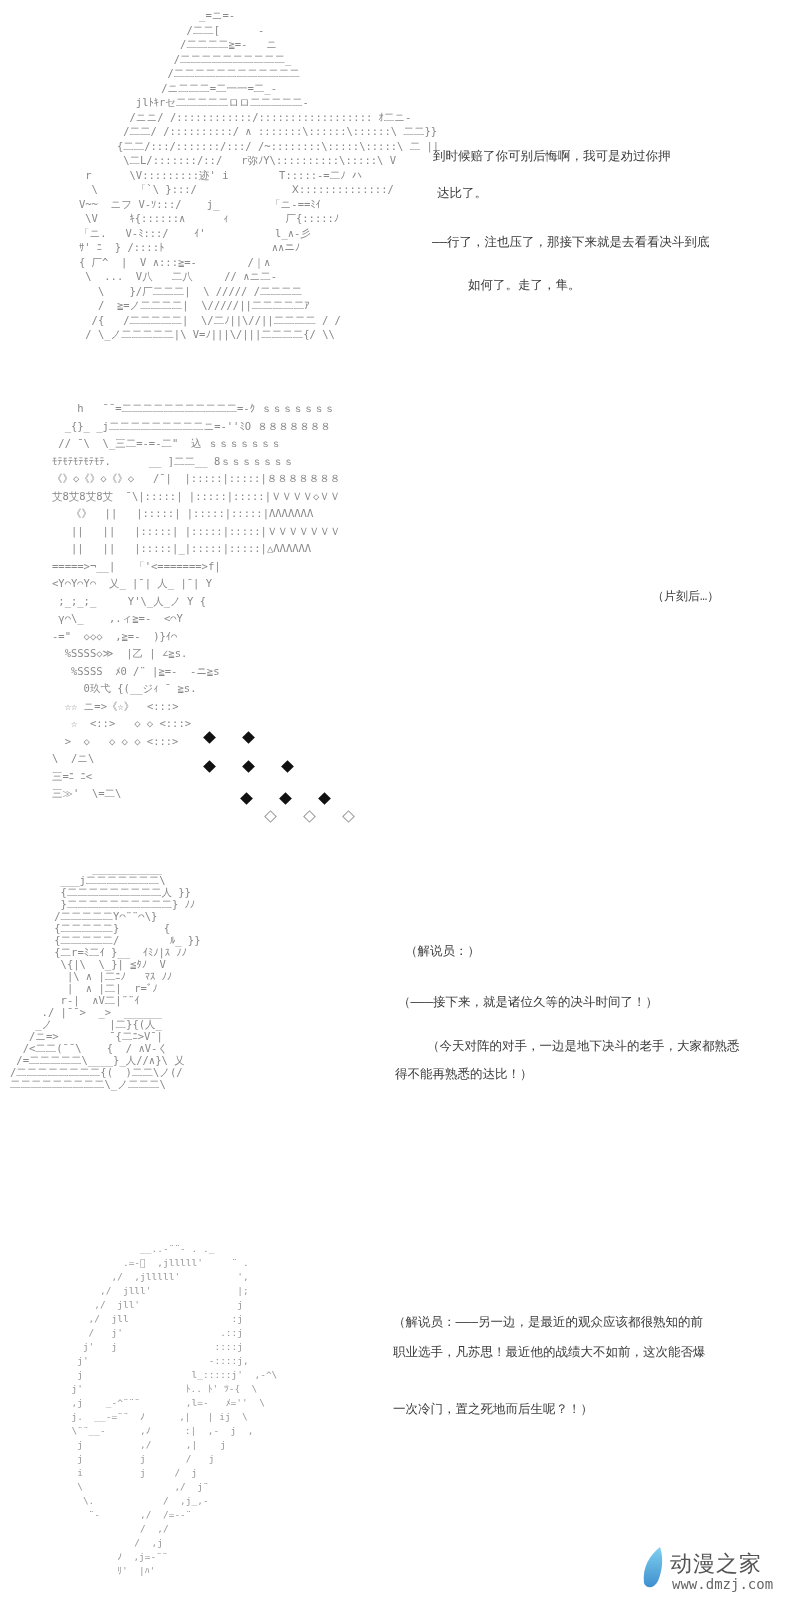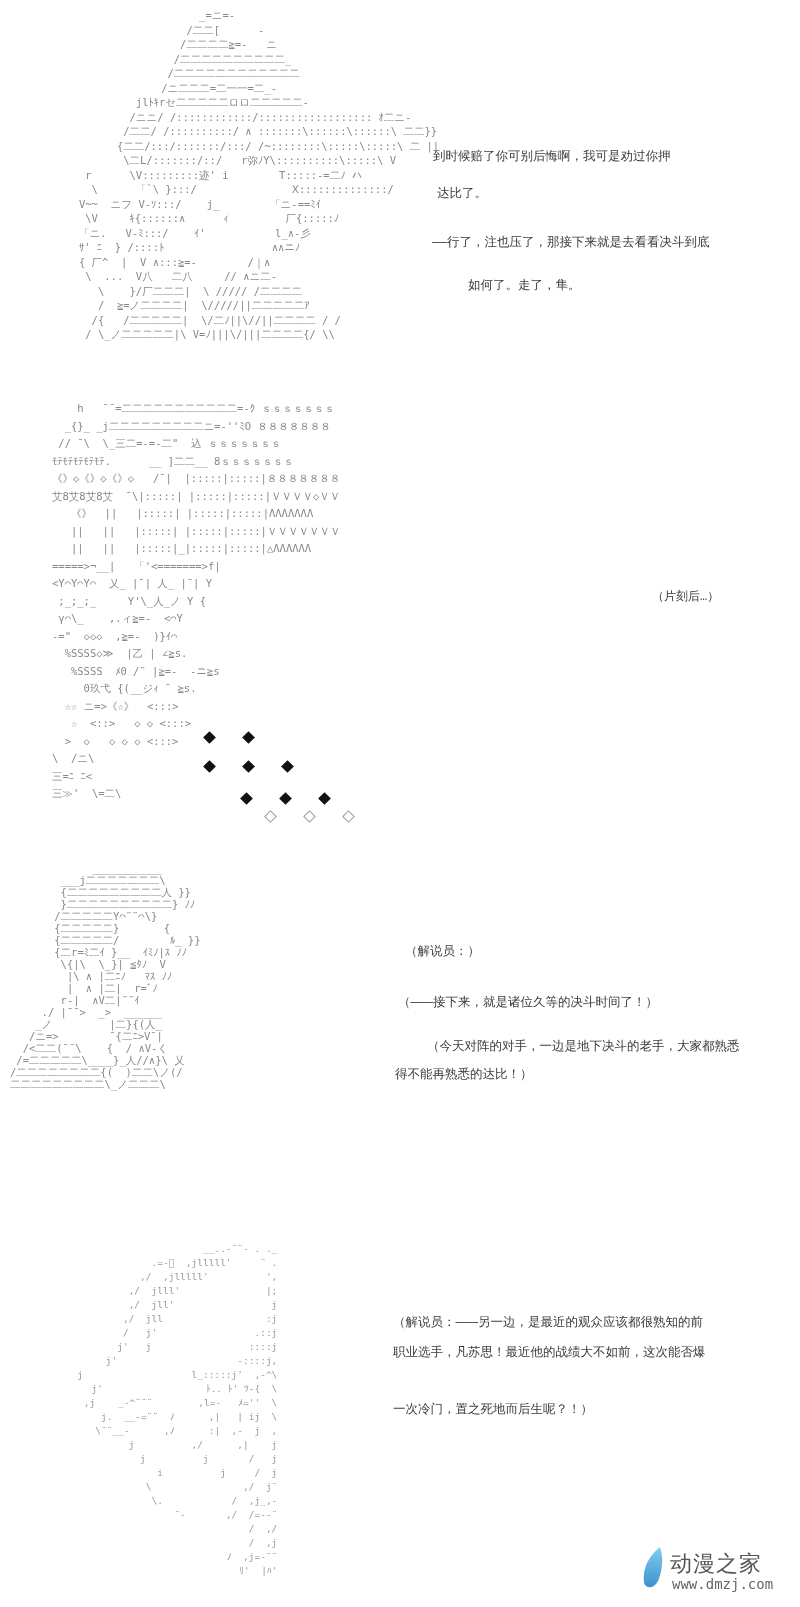--- a/index.html
+++ b/index.html
@@ -109,21 +109,21 @@
   /&lt;二二(¯¯\    {  / ∧V-く
  /=二二二二二\____}_人//∧}\ 乂
 /二二二二二二二二{(  )二二\ノ(/
 二二二二二二二二二\_ノ二二二\</pre>
   <div class="caption" style="left:405px;top:83px;">（解说员：）</div>
   <div class="caption" style="left:398px;top:134px;">（———接下来，就是诸位久等的决斗时间了！）</div>
   <div class="caption" style="left:395px;top:178px;margin-left:32px;">（今天对阵的对手，一边是地下决斗的老手，大家都熟悉</div>
   <div class="caption" style="left:395px;top:206px;">得不能再熟悉的达比！）</div>
 </section>
 
-<section class="panel" style="left:0;top:1180px;width:700px;height:380px;text-align:right;">
+<section class="panel" style="left:0;top:1180px;width:700px;height:380px;">
   <pre class="aa" style="left:60px;top:62px;font-size:9.5px;line-height:14px;color:#999;">              __..-¨¨- . ._
            .=-ﾞ  ,jlllll'     ¨ .
          ,/  ,jlllll'          ',
        ,/  jlll'               |;
       ,/  jll'                 j
      ,/  jll                  :j
      /   j'                 .::j
     j'   j                 ::::j
    j'                     -::::j,
    j                   l_:::::j'  ,-^\

